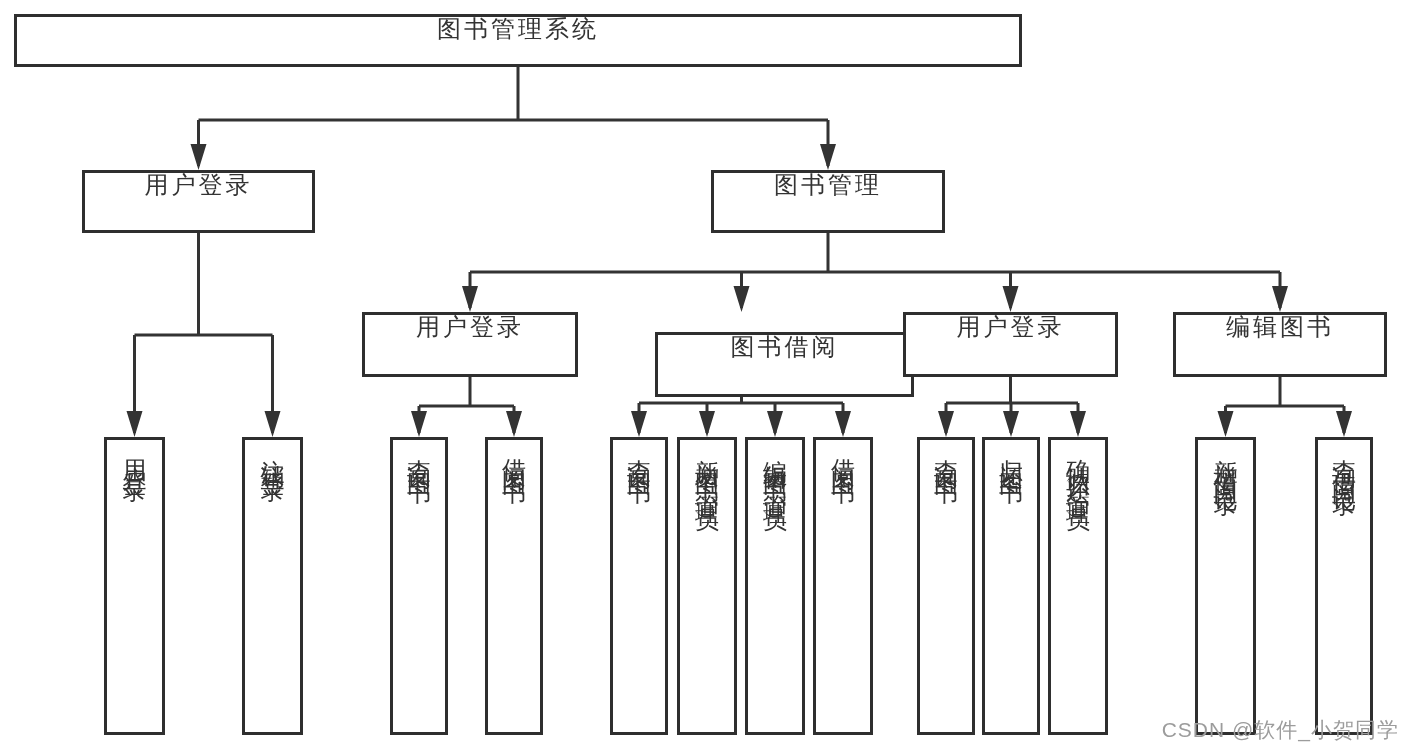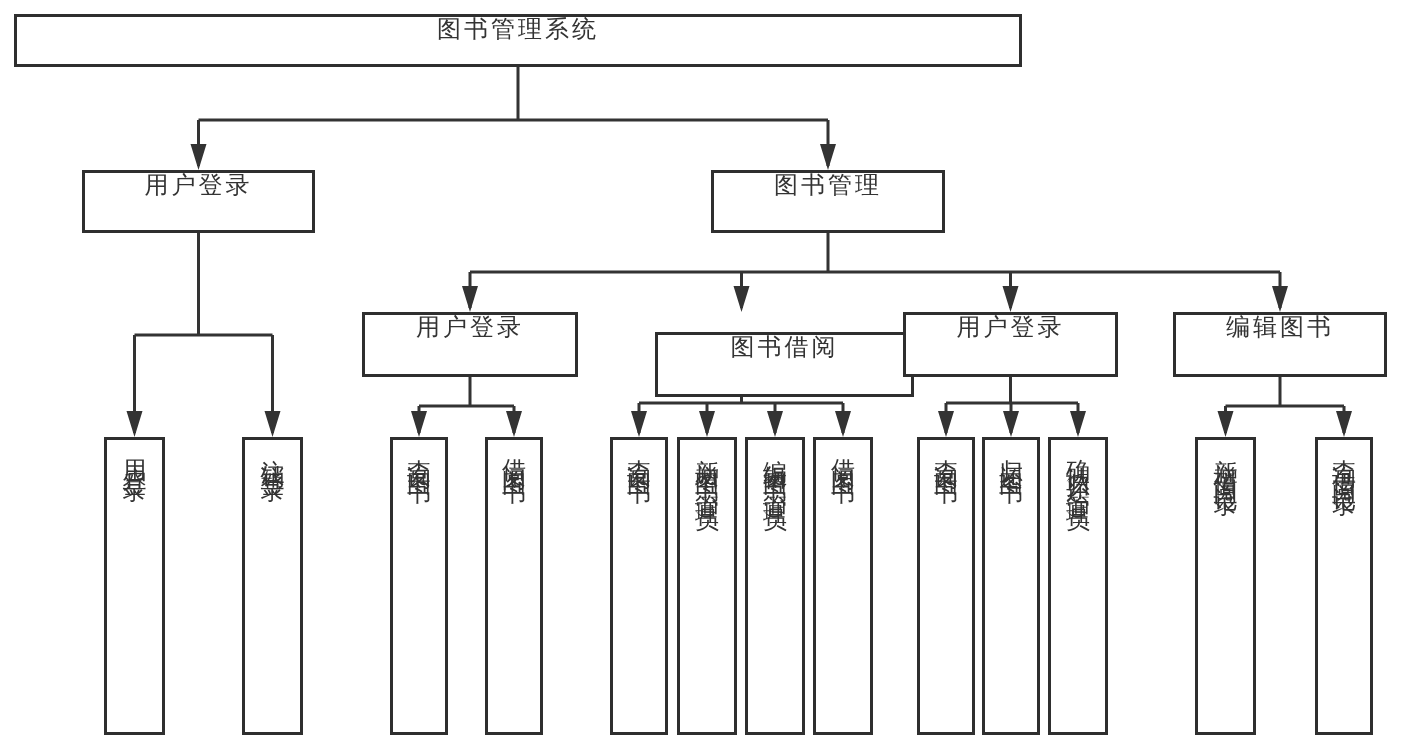--- a/index.html
+++ b/index.html
@@ -120,13 +120,14 @@
       <div class="node v" style="left: 1048px; top: 437px; width: 60px; height: 298px;">
         <span>确认归还（管理员）</span>
       </div>
       <div class="node v" style="left: 1195px; top: 437px; width: 61px; height: 298px;">
         <span>新增借阅记录</span>
       </div>
       <div class="node v" style="left: 1315px; top: 437px; width: 58px; height: 298px;">
         <span>查询借阅记录</span>
       </div>
     </div>
+  <div id="watermark">CSDN @软件_小贺同学</div>
 </div>
 
 </body></html>

